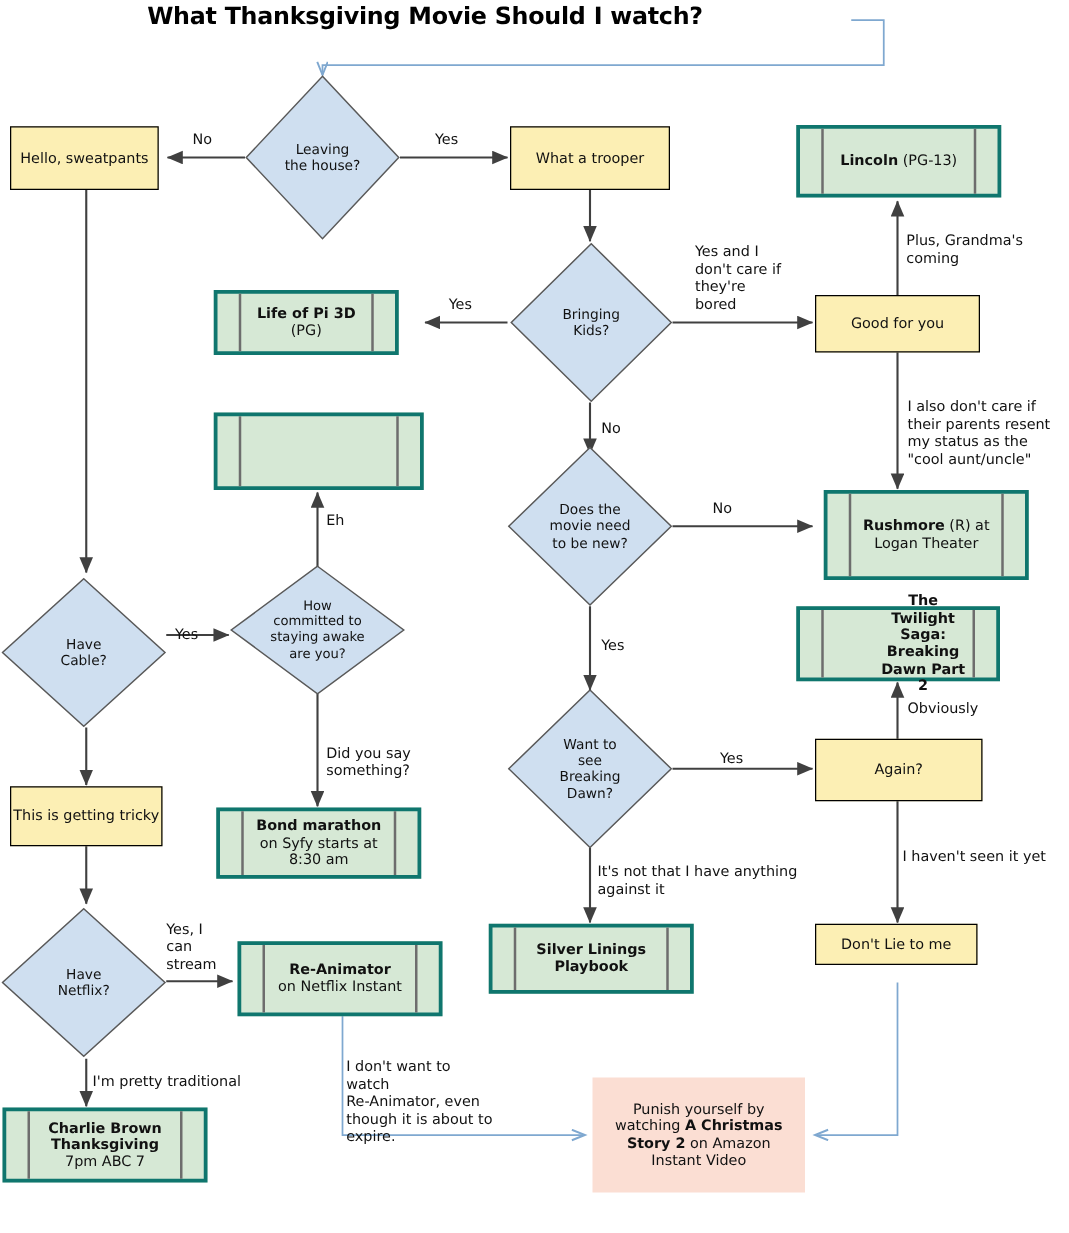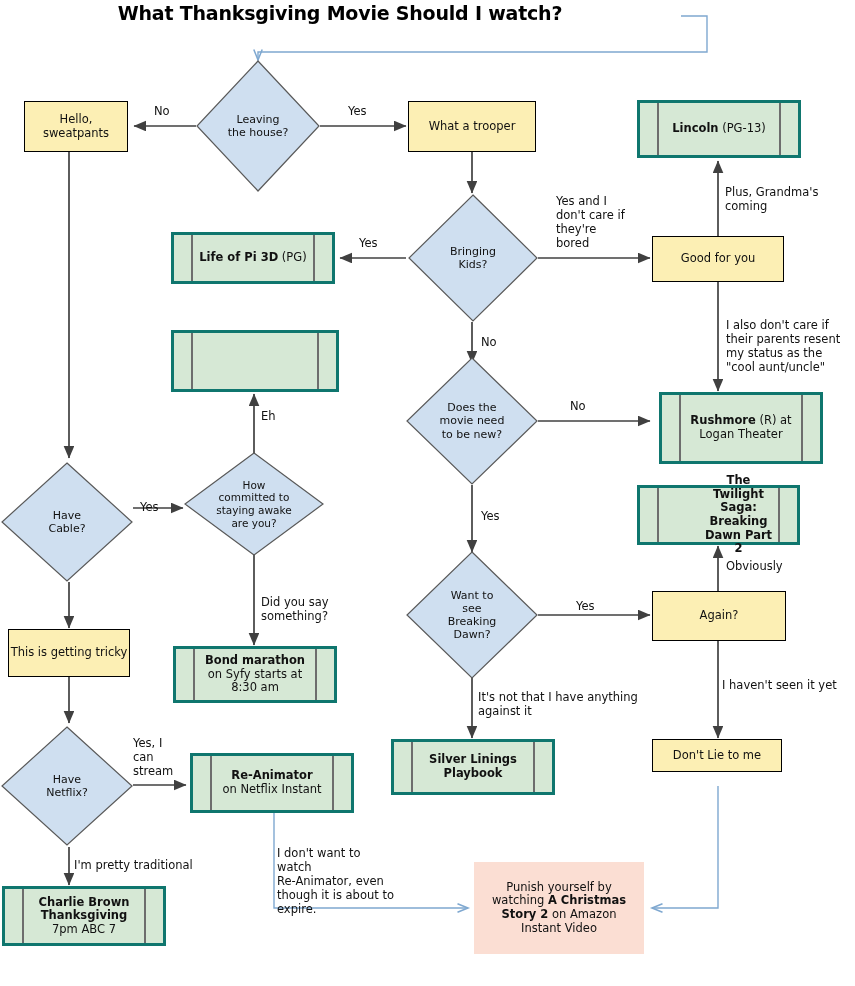--- a/index.html
+++ b/index.html
@@ -148,21 +148,21 @@
   </div>
 
   <div class="dia" style="left:1px;top:726px;width:132px;height:120px;">
     <svg width="132" height="120">
         <polygon points="66,1 131,60 66,119 1,60" fill="#CFDFF0" stroke="#595959" stroke-width="1.2"></polygon>
       </svg>
     <span class="dtxt" style="white-space:pre-line;">Have
 Netflix?</span>
   </div>
 
-  <div class="node proc" style="left:8px;top:101px;width:104px;height:51px;margin-left:16px;">
+  <div class="node proc" style="left:8px;top:101px;width:119px;height:51px;">
     <span>Hello, sweatpants</span>
   </div>
 
   <div class="node proc" style="left:408px;top:101px;width:128px;height:51px;">
     <span>What a trooper</span>
   </div>
 
   <div class="node proc" style="left:652px;top:236px;width:132px;height:46px;">
     <span>Good for you</span>
   </div>
@@ -178,21 +178,21 @@
   <div class="node proc" style="left:652px;top:739px;width:130px;height:33px;">
     <span>Don't Lie to me</span>
   </div>
 
   <div class="node movie" style="left:637px;top:100px;width:164px;height:58px;position:absolute;">
     <span class="strip l"></span>
     <span class="strip r"></span>
     <span class="mtxt"><b>Lincoln</b><span> (PG-13)</span></span>
   </div>
 
-  <div class="node movie" style="left:171px;top:232px;width:164px;height:52px;">
+  <div class="node movie" style="left:171px;top:232px;width:148px;height:52px;">
     <span class="strip l"></span>
     <span class="strip r"></span>
     <span class="mtxt"><b>Life of Pi 3D</b><span> (PG)</span></span>
   </div>
 
   <div class="node movie" style="left:171px;top:330px;width:168px;height:62px;">
     <span class="strip l"></span>
     <span class="strip r"></span>
   </div>
 

